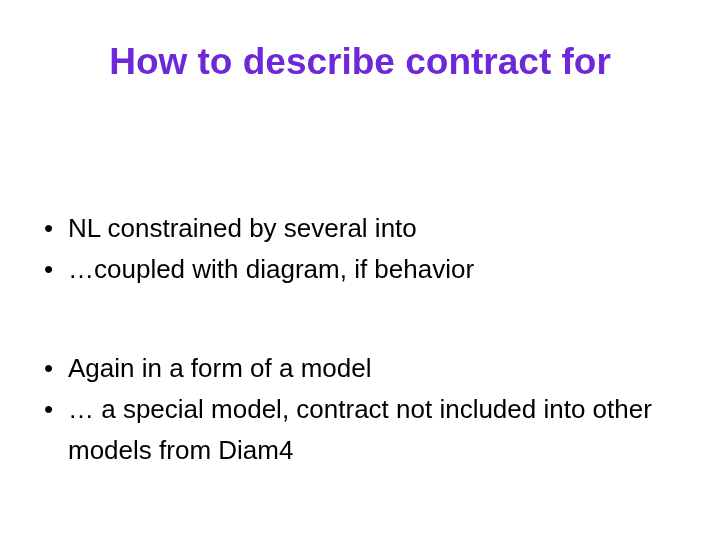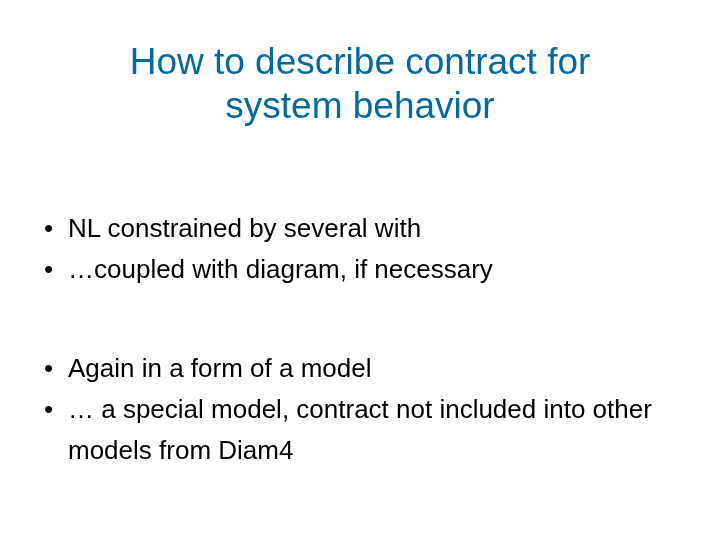--- a/index.html
+++ b/index.html
@@ -26,23 +26,23 @@
   .title-block {
     position: absolute;
     left: 0;
     top: 40px;
     width: 720px;
     text-align: center;
   }
   .title-line {
     font-size: 37px;
     line-height: 44px;
-    font-weight: 400;
+    font-weight: 700;
     letter-spacing: 0px;
-    color: #0369a1;
+    color: #6d28d9;
     white-space: nowrap;
   }
 
   
   .body-block {
     position: absolute;
     left: 40px;
     top: 208px;
     width: 666px;
   }
@@ -77,33 +77,32 @@
     display: block;
   }
 </style>
 </head>
 <body>
 
 <div class="slide">
 
   <div class="title-block">
     <div class="title-line">How to describe contract for</div>
-    <div class="title-line">system behavior</div>
   </div>
 
   <div class="body-block">
 
     <ul class="bullet-group">
       <li class="bullet-item">
         <span class="bullet-dot">•</span>
-        <span class="bullet-text">NL constrained by several with</span>
+        <span class="bullet-text">NL constrained by several into</span>
       </li>
       <li class="bullet-item">
         <span class="bullet-dot">•</span>
-        <span class="bullet-text">…coupled with diagram, if necessary</span>
+        <span class="bullet-text">…coupled with diagram, if behavior</span>
       </li>
     </ul>
 
     <div class="group-gap"></div>
 
     <ul class="bullet-group">
       <li class="bullet-item">
         <span class="bullet-dot">•</span>
         <span class="bullet-text">Again in a form of a model</span>
       </li>

